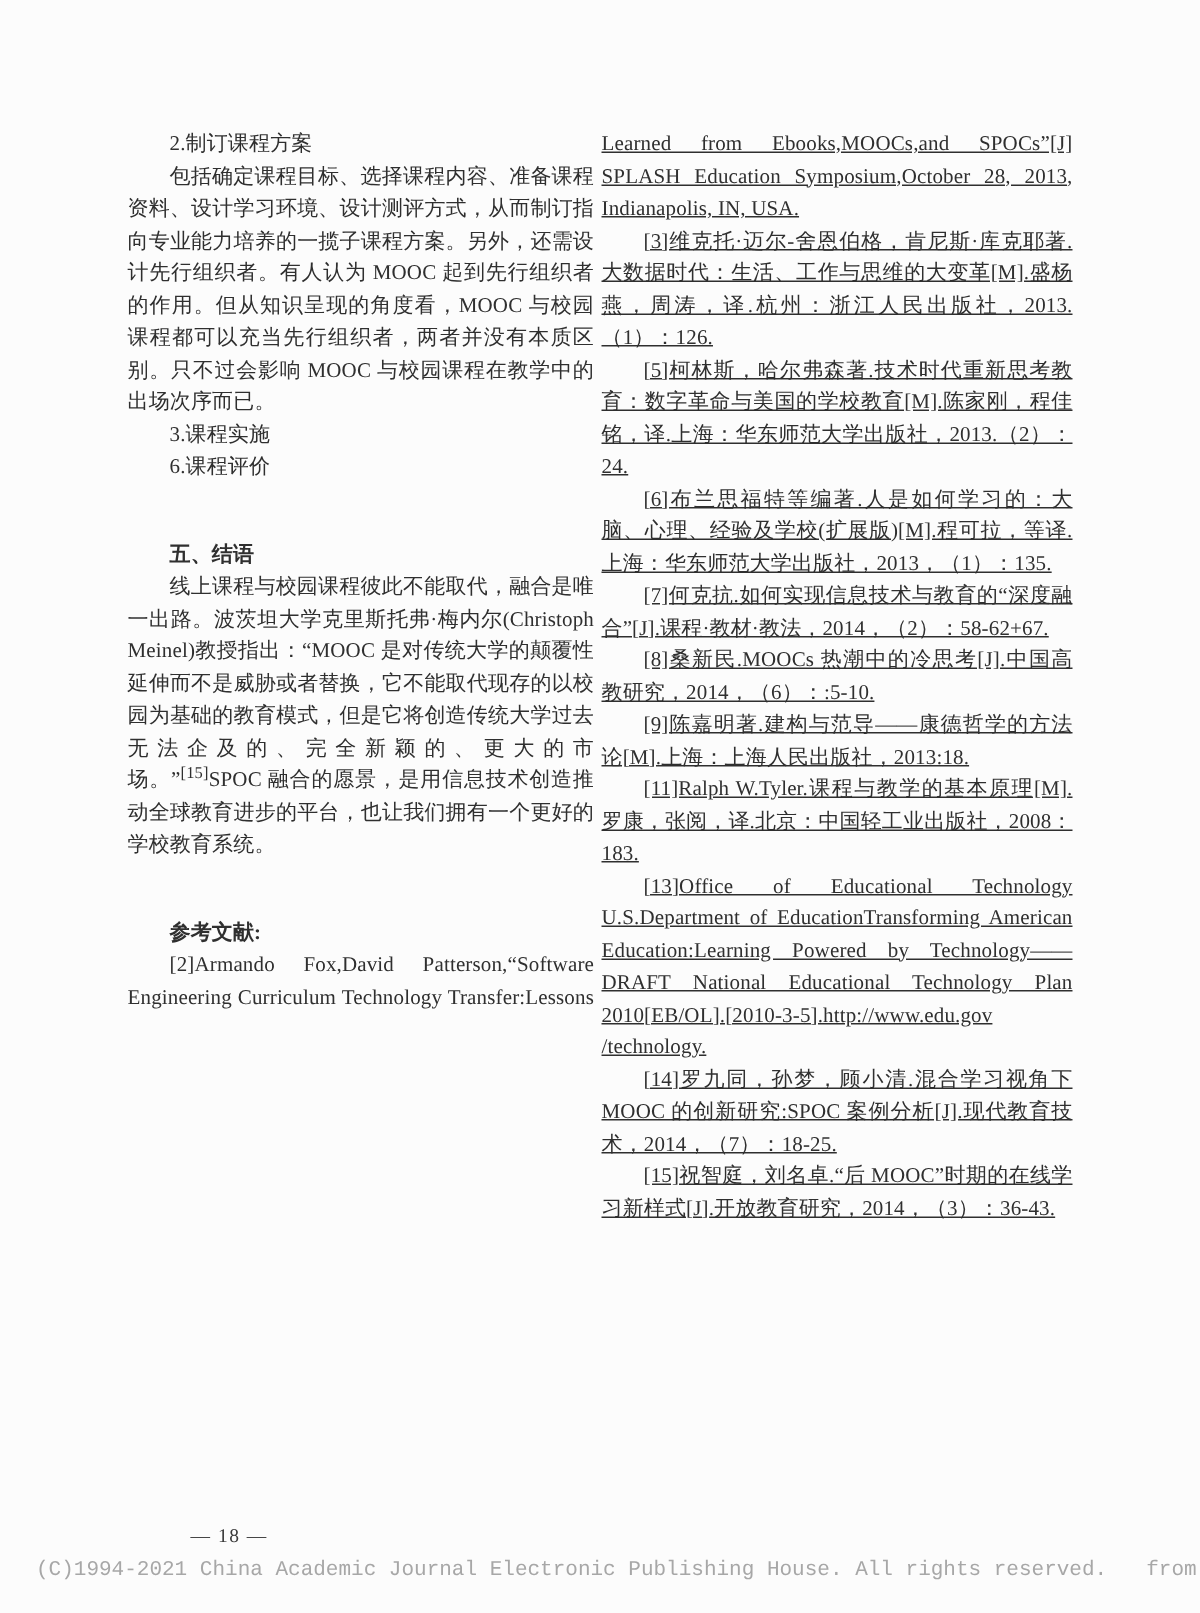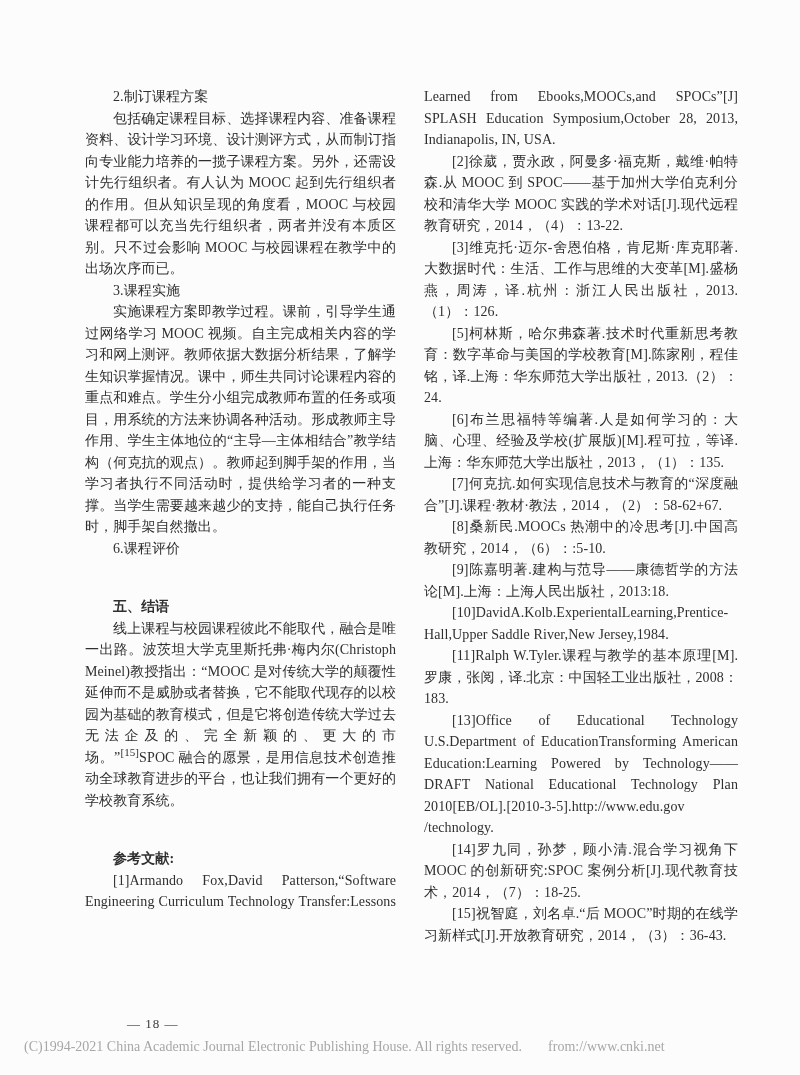--- a/index.html
+++ b/index.html
@@ -14,21 +14,21 @@
   .page { position: absolute; inset: 0; padding-left: 12px; }
   .col {
     position: absolute;
     top: 86px;
     font-size: 14px;
     line-height: 21.5px;
     text-align: justify;
     letter-spacing: 0.1px;
   }
   #left-col  { left: 85px;  width: 311px; }
-  #right-col { left: 424px; width: 314px; }
+  #right-col { left: 401px; width: 314px; text-decoration: underline; }
 
   .blk { margin: 0; }
   .subheading { text-indent: 2em; }
   .heading { text-indent: 2em; font-weight: bold; margin-top: 37px; }
   .para, .rich, .para_fill { text-indent: 2em; }
   .para_cont { text-indent: 0; }
   .para_fill { text-align-last: justify; }
   .rich sup {
     font-size: 11px;
     line-height: 0;
@@ -44,50 +44,48 @@
     margin-left: 42px;
   }
   .copyright-bar {
     position: absolute;
     left: 24px; top: 1039px;
     width: 760px;
     color: #a7a7a7;
     font-size: 14px;
     white-space: nowrap;
     display: flex;
+    font-family: Liberation Mono, monospace;
   }
   .copyright-bar .url { margin-left: 26px; }
 </style>
 </head>
 <body>
 
 <div class="page">
 
   <div id="left-col" class="col">
       <div class="blk subheading">2.制订课程方案</div>
       <div class="blk para">包括确定课程目标、选择课程内容、准备课程资料、设计学习环境、设计测评方式，从而制订指向专业能力培养的一揽子课程方案。另外，还需设计先行组织者。有人认为 MOOC 起到先行组织者的作用。但从知识呈现的角度看，MOOC 与校园课程都可以充当先行组织者，两者并没有本质区别。只不过会影响 MOOC 与校园课程在教学中的出场次序而已。</div>
       <div class="blk subheading">3.课程实施</div>
-      <div class="blk para">实施课程方案即教学过程。课前，引导学生通过网络学习 MOOC 视频。自主完成相关内容的学习和网上测评。教师依据大数据分析结果，了解学生知识掌握情况。课中，师生共同讨论课程内容的重点和难点。学生分小组完成教师布置的任务或项目，用系统的方法来协调各种活动。形成教师主导作用、学生主体地位的“主导—主体相结合”教学结构（何克抗的观点）。教师起到脚手架的作用，当学习者执行不同活动时，提供给学习者的一种支撑。当学生需要越来越少的支持，能自己执行任务时，脚手架自然撤出。</div>
       <div class="blk subheading">6.课程评价</div>
       <div class="blk heading">五、结语</div>
       <div class="blk rich"><span>线上课程与校园课程彼此不能取代，融合是唯一出路。波茨坦大学克里斯托弗·梅内尔(Christoph Meinel)教授指出：“MOOC 是对传统大学的颠覆性延伸而不是威胁或者替换，它不能取代现存的以校园为基础的教育模式，但是它将创造传统大学过去无法企及的、完全新颖的、更大的市场。”</span><sup>[15]</sup><span>SPOC 融合的愿景，是用信息技术创造推动全球教育进步的平台，也让我们拥有一个更好的学校教育系统。</span></div>
       <div class="blk heading">参考文献:</div>
-      <div class="blk para_fill">[1]Armando Fox,David Patterson,“Software Engineering Curriculum Technology Transfer:Lessons</div>
+      <div class="blk para_fill">[2]Armando Fox,David Patterson,“Software Engineering Curriculum Technology Transfer:Lessons</div>
     </div>
 
   <div id="right-col" class="col">
       <div class="blk para_cont">Learned from Ebooks,MOOCs,and SPOCs”[J] SPLASH Education Symposium,October 28, 2013, Indianapolis, IN, USA.</div>
-      <div class="blk para">[2]徐葳，贾永政，阿曼多·福克斯，戴维·帕特森.从 MOOC 到 SPOC——基于加州大学伯克利分校和清华大学 MOOC 实践的学术对话[J].现代远程教育研究，2014，（4）：13-22.</div>
       <div class="blk para">[3]维克托·迈尔-舍恩伯格，肯尼斯·库克耶著.大数据时代：生活、工作与思维的大变革[M].盛杨燕，周涛，译.杭州：浙江人民出版社，2013.（1）：126.</div>
       <div class="blk para">[5]柯林斯，哈尔弗森著.技术时代重新思考教育：数字革命与美国的学校教育[M].陈家刚，程佳铭，译.上海：华东师范大学出版社，2013.（2）：24.</div>
       <div class="blk para">[6]布兰思福特等编著.人是如何学习的：大脑、心理、经验及学校(扩展版)[M].程可拉，等译.上海：华东师范大学出版社，2013，（1）：135.</div>
       <div class="blk para">[7]何克抗.如何实现信息技术与教育的“深度融合”[J].课程·教材·教法，2014，（2）：58-62+67.</div>
       <div class="blk para">[8]桑新民.MOOCs 热潮中的冷思考[J].中国高教研究，2014，（6）：:5-10.</div>
       <div class="blk para">[9]陈嘉明著.建构与范导——康德哲学的方法论[M].上海：上海人民出版社，2013:18.</div>
-      <div class="blk para">[10]DavidA.Kolb.ExperientalLearning,Prentice-Hall,Upper Saddle River,New Jersey,1984.</div>
       <div class="blk para">[11]Ralph W.Tyler.课程与教学的基本原理[M].罗康，张阅，译.北京：中国轻工业出版社，2008：183.</div>
       <div class="blk para">[13]Office of Educational Technology U.S.Department of EducationTransforming American Education:Learning Powered by Technology——DRAFT National Educational Technology Plan 2010[EB/OL].[2010-3-5].http://www.edu.gov /technology.</div>
       <div class="blk para">[14]罗九同，孙梦，顾小清.混合学习视角下 MOOC 的创新研究:SPOC 案例分析[J].现代教育技术，2014，（7）：18-25.</div>
       <div class="blk para">[15]祝智庭，刘名卓.“后 MOOC”时期的在线学习新样式[J].开放教育研究，2014，（3）：36-43.</div>
     </div>
 
   <div class="page-number">— 18 —</div>
 
   <div class="copyright-bar">
     <span class="copy">(C)1994-2021 China Academic Journal Electronic Publishing House. All rights reserved.</span>

